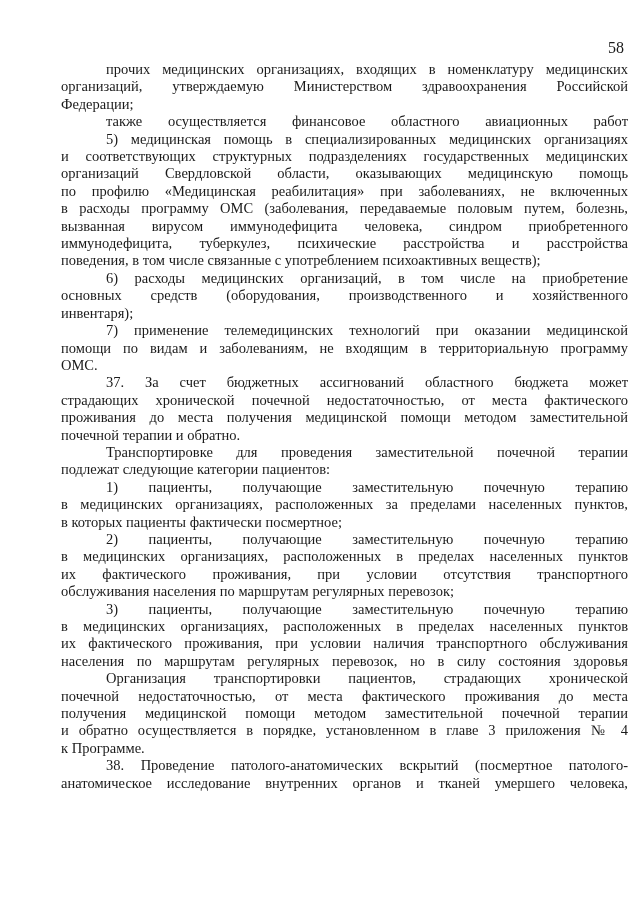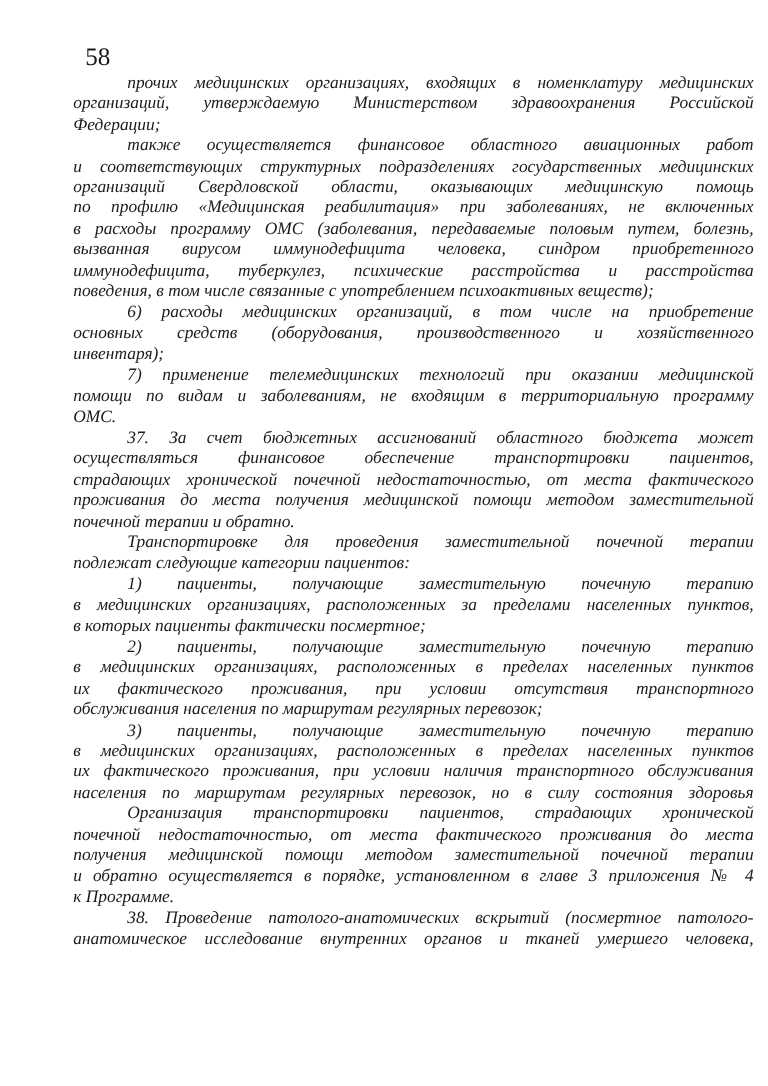--- a/index.html
+++ b/index.html
@@ -12,38 +12,37 @@
     width: 640px;
     height: 905px;
     background: #ffffff;
     overflow: hidden;
     font-family: "Liberation Serif", "DejaVu Serif", serif;
     color: #1a1a1a;
   }
   .page-number {
     position: absolute;
     top: 39px;
-    left: 71px;
+    left: 57px;
     width: 567px;
-    text-align: left;
-    font-size: 21px;
+    text-align: right;
+    font-size: 16px;
     line-height: 17px;
   }
   .doc-body {
     position: absolute;
     top: 61px;
     left: 61px;
     width: 567px;
     font-size: 14.5px;
     line-height: 17.4px;
   }
   .paragraph {
     margin: 0;
     padding: 0;
-    font-style: italic;
   }
   .line {
     text-align: justify;
     text-align-last: justify;
     -moz-text-align-last: justify;
   }
   .line.first {
     text-indent: 45px;
   }
   .line.last {
@@ -59,41 +58,41 @@
   <div class="doc-body">
       <div class="paragraph">
         <div class="line first">прочих медицинских организациях, входящих в номенклатуру медицинских</div>
         <div class="line">организаций, утверждаемую Министерством здравоохранения Российской</div>
         <div class="line last">Федерации;</div>
       </div>
       <div class="paragraph">
         <div class="line first">также осуществляется финансовое областного авиационных работ</div>
       </div>
       <div class="paragraph">
+        <div class="line first">5) медицинская помощь в специализированных медицинских организациях</div>
         <div class="line">и соответствующих структурных подразделениях государственных медицинских</div>
         <div class="line">организаций Свердловской области, оказывающих медицинскую помощь</div>
         <div class="line">по профилю «Медицинская реабилитация» при заболеваниях, не включенных</div>
         <div class="line">в расходы программу ОМС (заболевания, передаваемые половым путем, болезнь,</div>
         <div class="line">вызванная вирусом иммунодефицита человека, синдром приобретенного</div>
         <div class="line">иммунодефицита, туберкулез, психические расстройства и расстройства</div>
         <div class="line last">поведения, в том числе связанные с употреблением психоактивных веществ);</div>
       </div>
       <div class="paragraph">
         <div class="line first">6) расходы медицинских организаций, в том числе на приобретение</div>
         <div class="line">основных средств (оборудования, производственного и хозяйственного</div>
         <div class="line last">инвентаря);</div>
       </div>
       <div class="paragraph">
         <div class="line first">7) применение телемедицинских технологий при оказании медицинской</div>
         <div class="line">помощи по видам и заболеваниям, не входящим в территориальную программу</div>
         <div class="line last">ОМС.</div>
       </div>
       <div class="paragraph">
         <div class="line first">37. За счет бюджетных ассигнований областного бюджета может</div>
-        <div class="line">осуществляться финансовое обеспечение транспортировки пациентов,</div>
         <div class="line">страдающих хронической почечной недостаточностью, от места фактического</div>
         <div class="line">проживания до места получения медицинской помощи методом заместительной</div>
         <div class="line last">почечной терапии и обратно.</div>
       </div>
       <div class="paragraph">
         <div class="line first">Транспортировке для проведения заместительной почечной терапии</div>
         <div class="line last">подлежат следующие категории пациентов:</div>
       </div>
       <div class="paragraph">
         <div class="line first">1) пациенты, получающие заместительную почечную терапию</div>

